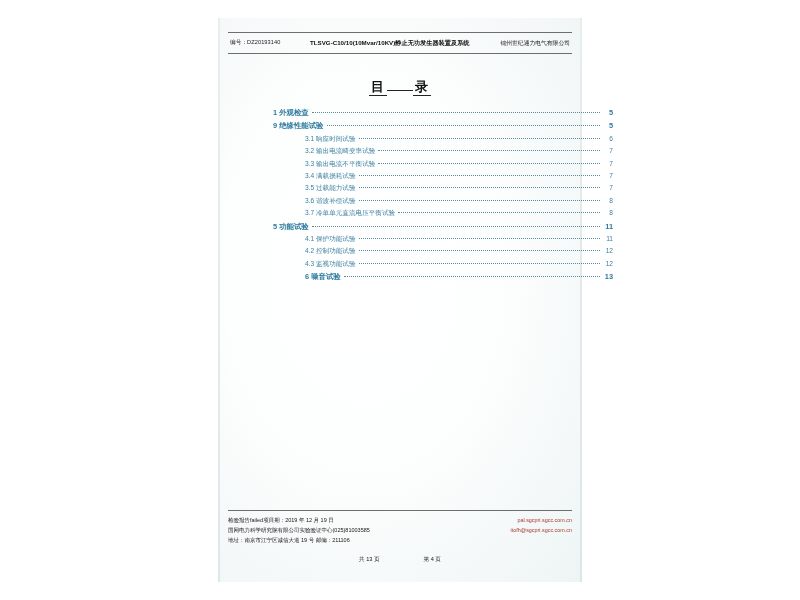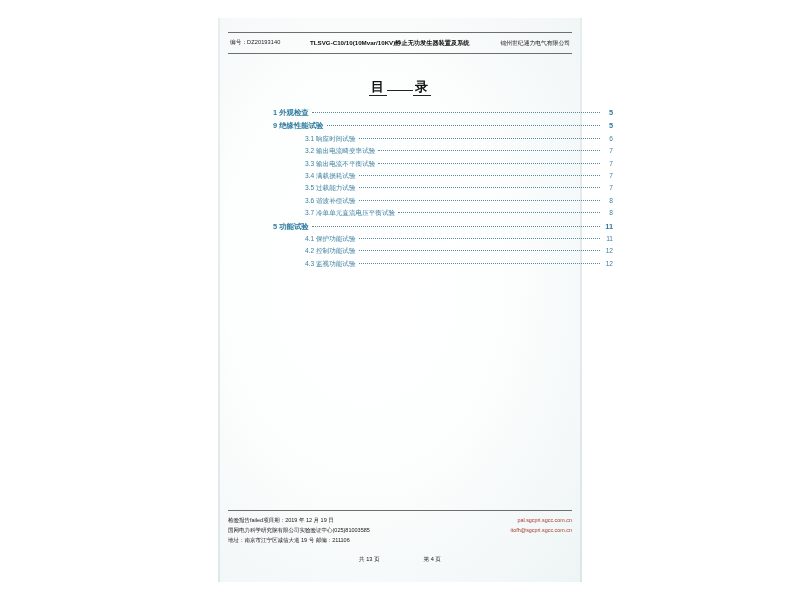--- a/index.html
+++ b/index.html
@@ -282,20 +282,26 @@
       <span class="indent2"></span>
       <span class="label">4.2 控制功能试验</span>
       <span class="leader"></span>
       <span class="pageno">12</span>
     </div>
     <div class="toc-row lvl2">
       <span class="indent2"></span>
       <span class="label">4.3 监视功能试验</span>
       <span class="leader"></span>
       <span class="pageno">12</span>
+    </div>
+    <div class="toc-row lvl1">
+      <span class="indent2"></span>
+      <span class="label">6 噪音试验</span>
+      <span class="leader"></span>
+      <span class="pageno">13</span>
     </div>
   </div>
 
   <div class="footer">
     <div class="footer-grid">
       <div class="footer-left">
         <div>检验报告failed项目期：2019 年 12 月 19 日</div>
         <div>国网电力科学研究院有限公司实验验证中心(025)81003585</div>
         <div>地址：南京市江宁区诚信大道 19 号  邮编：211106</div>
       </div>

